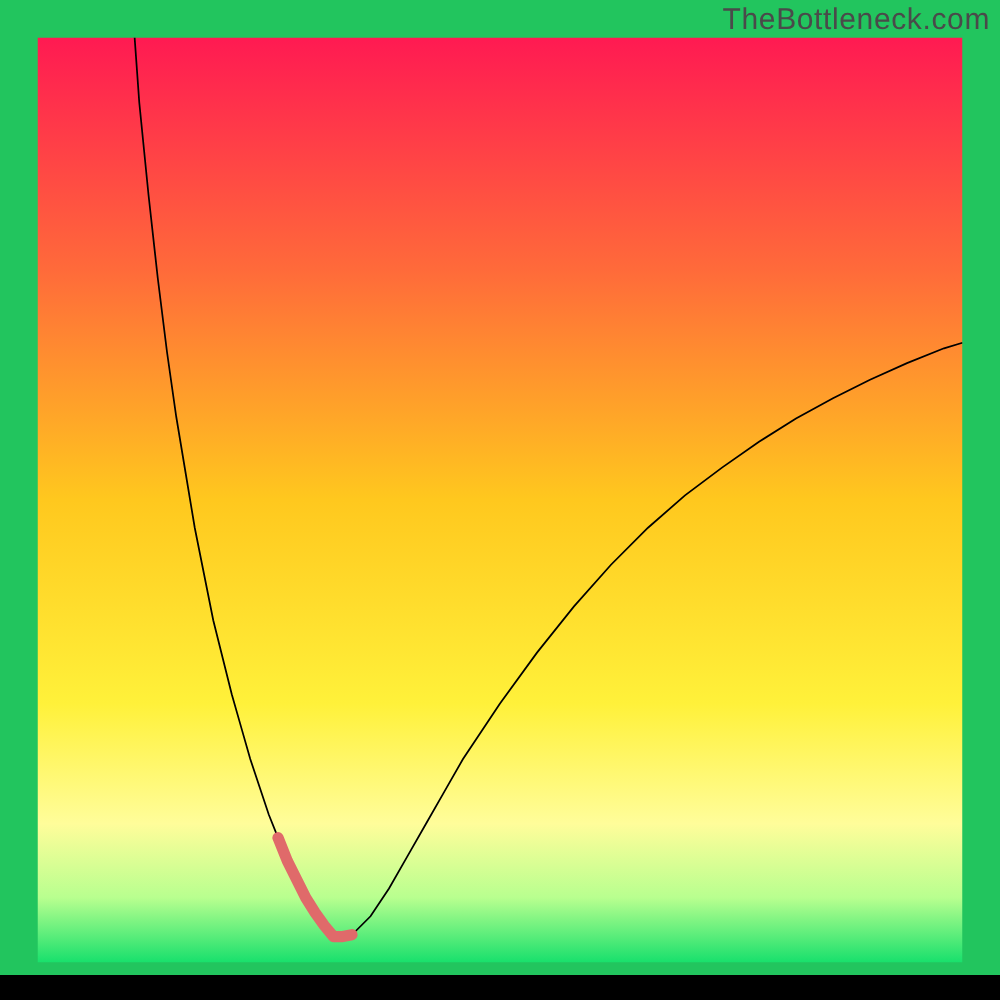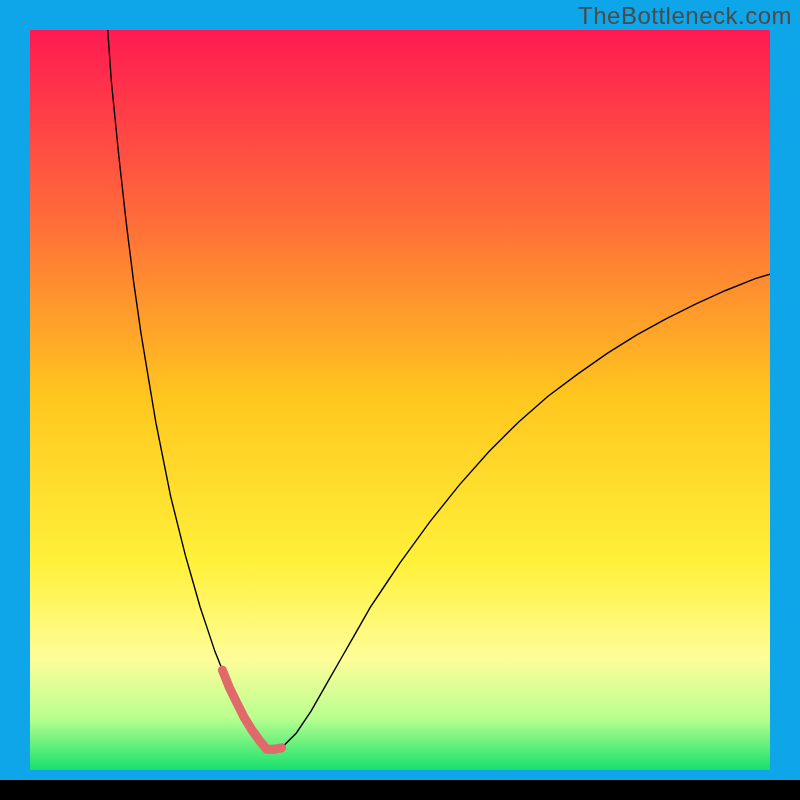--- a/index.html
+++ b/index.html
@@ -8,21 +8,21 @@
     width: 800px;
     height: 800px;
     background: #000;
     font-family: Arial, Helvetica, sans-serif;
     overflow: hidden;
   }
   .outer {
     position: relative;
     width: 800px;
     height: 780px;
-    background: #0ea5e9;
+    background: #22c55e;
   }
   .watermark {
     position: absolute;
     top: 2px;
     right: 8px;
     color: #4a4a4a;
     font-size: 24px;
     font-weight: 500;
     letter-spacing: 0.5px;
     z-index: 10;

